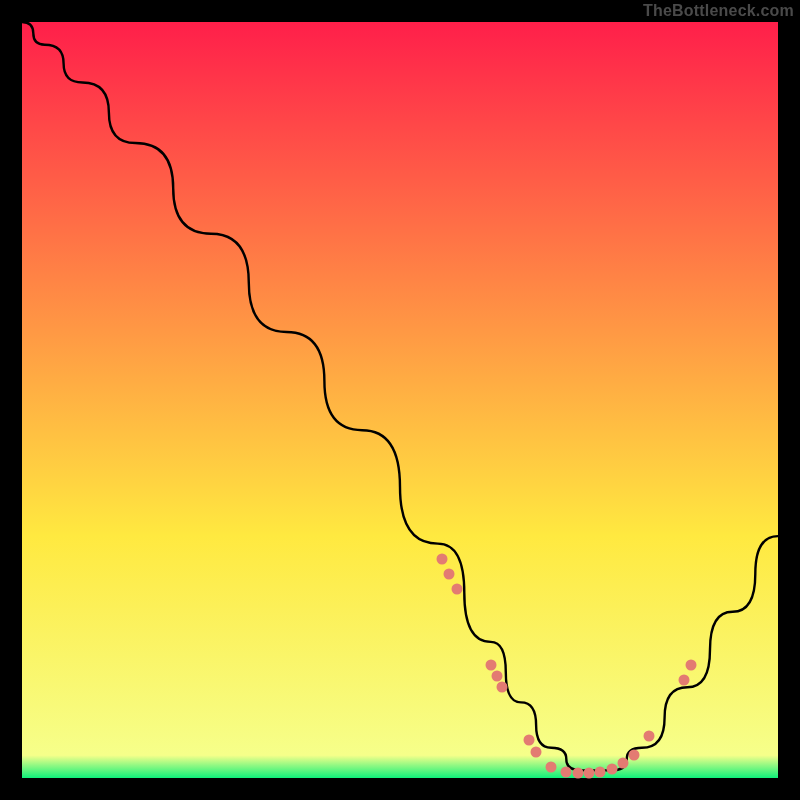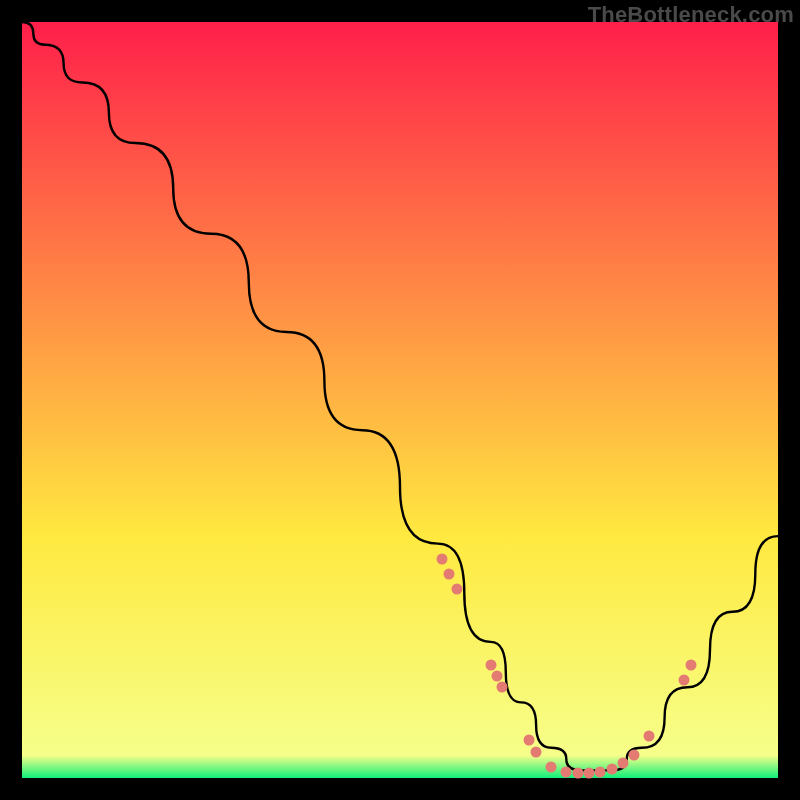--- a/index.html
+++ b/index.html
@@ -1,21 +1,21 @@
 <!DOCTYPE html>
 <html><head>
 <meta charset="utf-8">
 <style>
   * { margin: 0; padding: 0; box-sizing: border-box; }
   body { background: #000; width: 800px; height: 800px; overflow: hidden; font-family: Arial, sans-serif; }
   .frame { position: relative; width: 800px; height: 800px; background: #000; }
   .plot-area { position: absolute; left: 22px; top: 22px; width: 756px; height: 756px; }
   .gradient-bg { position: absolute; inset: 0; }
   .curve { position: absolute; inset: 0; }
-  .watermark { position: absolute; top: 2px; right: 6px; color: #4a4a4a; font-size: 22px; font-weight: 600; letter-spacing: 0.2px; z-index: 10; margin-left: 8px; }
+  .watermark { position: absolute; top: 2px; right: 6px; color: #4a4a4a; font-size: 16px; font-weight: 600; letter-spacing: 0.2px; z-index: 10; margin-left: 8px; }
   .markers { position: absolute; inset: 0; }
   .marker { position: absolute; width: 11px; height: 11px; border-radius: 50%; background: #e37b72; transform: translate(-50%, -50%); }
 </style>
 </head>
 <body>
 
 <div class="frame">
   <div class="watermark">TheBottleneck.com</div>
   <div class="plot-area">
     <svg class="gradient-bg" viewBox="0 0 756 756" preserveAspectRatio="none">

